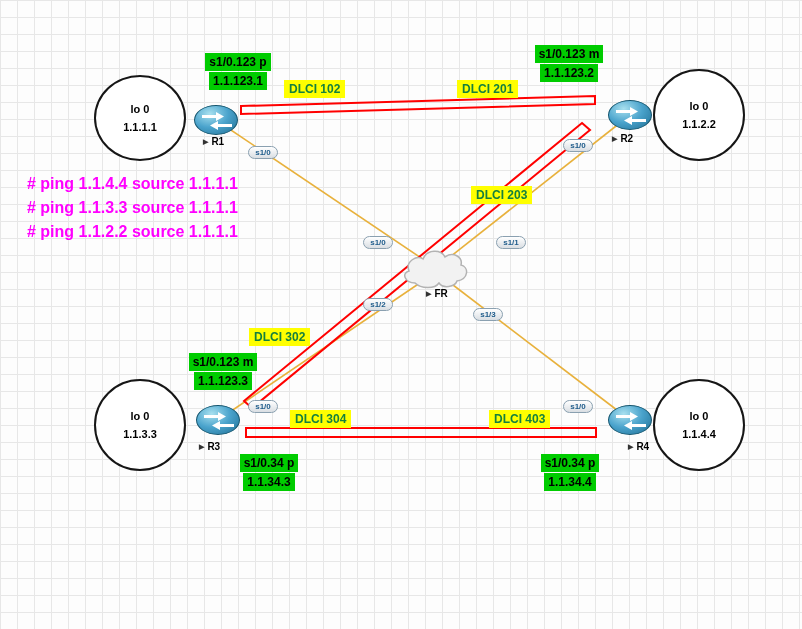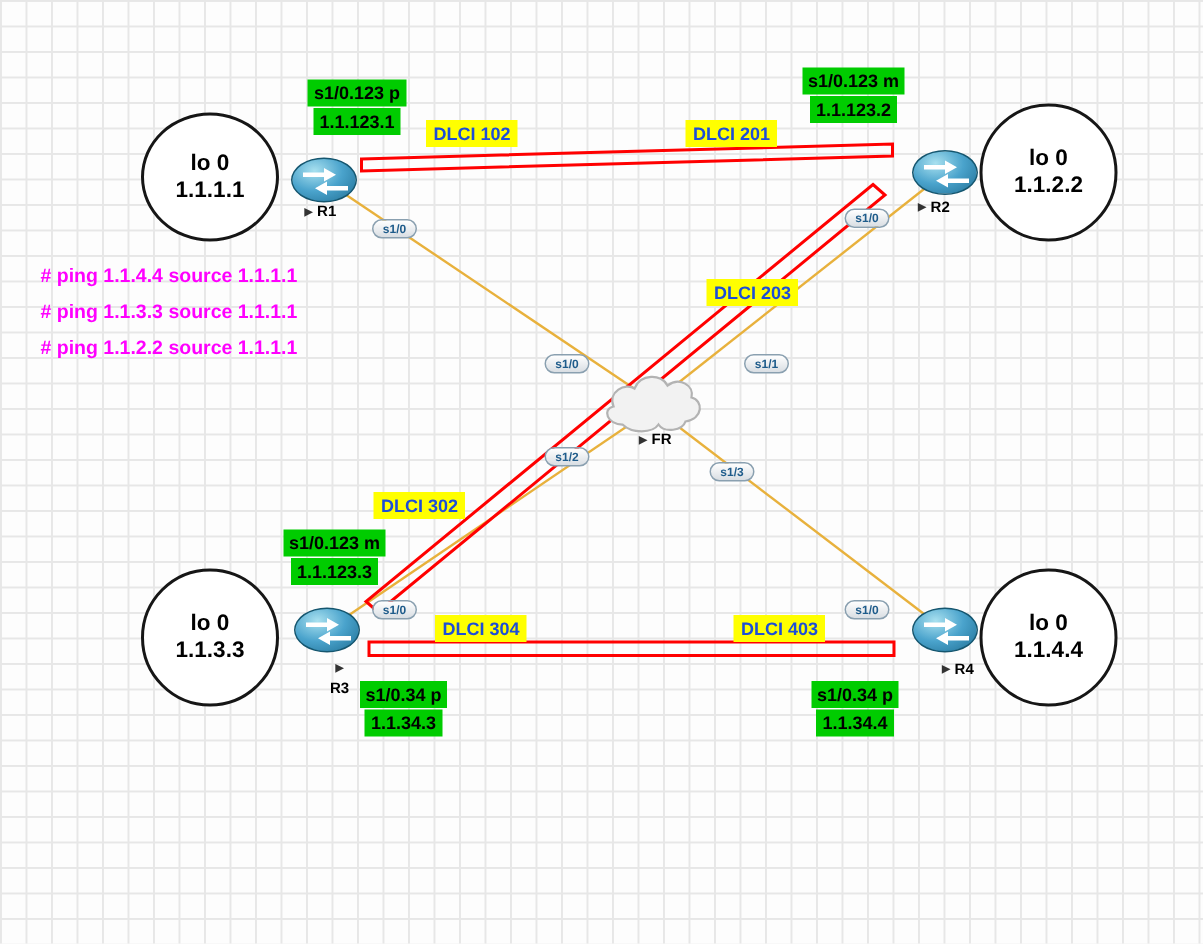--- a/index.html
+++ b/index.html
@@ -10,21 +10,21 @@
     background-color:#fdfdfd;
     background-image:
       linear-gradient(to right, #e7e7e7 1px, transparent 1px),
       linear-gradient(to bottom, #e7e7e7 1px, transparent 1px);
     background-size:17px 17px;
   }
   .wires { position:absolute; left:0; top:0; }
   .lo {
     position:absolute; border:2px solid #161616; border-radius:50%; background:#ffffff;
     display:flex; flex-direction:column; align-items:center; justify-content:center;
-    font-weight:bold; font-size:15px; color:#000; line-height:18px;
+    font-weight:bold; font-size:11px; color:#000; line-height:18px;
   }
   .router { position:absolute; width:44px; height:30px;
     border-radius:50%;
     background:radial-gradient(ellipse at 35% 28%, #a8e0ef 0%, #4aa3cc 48%, #1f6e93 100%);
     border:1px solid #15566f;
   }
   .router svg { position:absolute; left:0; top:0; }
   .devlabel { position:absolute; display:flex; align-items:center; gap:3px;
     font-size:10px; font-weight:600; color:#000; }
   .devlabel .marker { font-size:7px; color:#333; line-height:10px; }
@@ -33,25 +33,25 @@
     background:linear-gradient(#ffffff, #d9dee3);
     font-size:8px; font-weight:bold; color:#1f5c8b;
     display:flex; align-items:center; justify-content:center;
   }
   .gnote { position:absolute; display:flex; flex-direction:column; align-items:center; }
   .gnote .line {
     background:#00cc00; color:#000; font-weight:bold; font-size:12px;
     padding:2px 4px; margin-bottom:1px; white-space:nowrap;
   }
   .ynote {
-    position:absolute; background:#ffff00; color:#1d4ed8; font-weight:bold; font-size:12px;
+    position:absolute; background:#ffff00; color:#15803d; font-weight:bold; font-size:12px;
     padding:2px 5px; white-space:nowrap;
   }
   .ping { position:absolute; left:27px; top:172px; color:#ff00ff;
-    font-weight:bold; font-size:13px; line-height:24px; }
+    font-weight:bold; font-size:16px; line-height:24px; }
   .cloud { position:absolute; left:399px; top:245px; width:72px; height:48px; }
 </style>
 </head>
 <body>
 
 <div class="canvas">
 
   <svg class="wires" width="802" height="629">
     <line x1="216" y1="120" x2="436" y2="268" stroke="#e8b13c" stroke-width="1.6"></line>
     <line x1="630" y1="115" x2="436" y2="268" stroke="#e8b13c" stroke-width="1.6"></line>
@@ -119,21 +119,21 @@
   </div>
 
   <div class="devlabel" style="left:203px; top:136px;">
     <span class="marker">▶</span>
     <span>R1</span>
   </div>
   <div class="devlabel" style="left:612px; top:133px;">
     <span class="marker">▶</span>
     <span>R2</span>
   </div>
-  <div class="devlabel" style="left:220px; top:441px;flex-direction:column;">
+  <div class="devlabel" style="left:199px; top:441px;">
     <span class="marker">▶</span>
     <span>R3</span>
   </div>
   <div class="devlabel" style="left:616px; top:441px;margin-left:12px;">
     <span class="marker">▶</span>
     <span>R4</span>
   </div>
   <div class="devlabel" style="left:426px; top:288px;align-items:center;">
     <span class="marker">▶</span>
     <span>FR</span>

